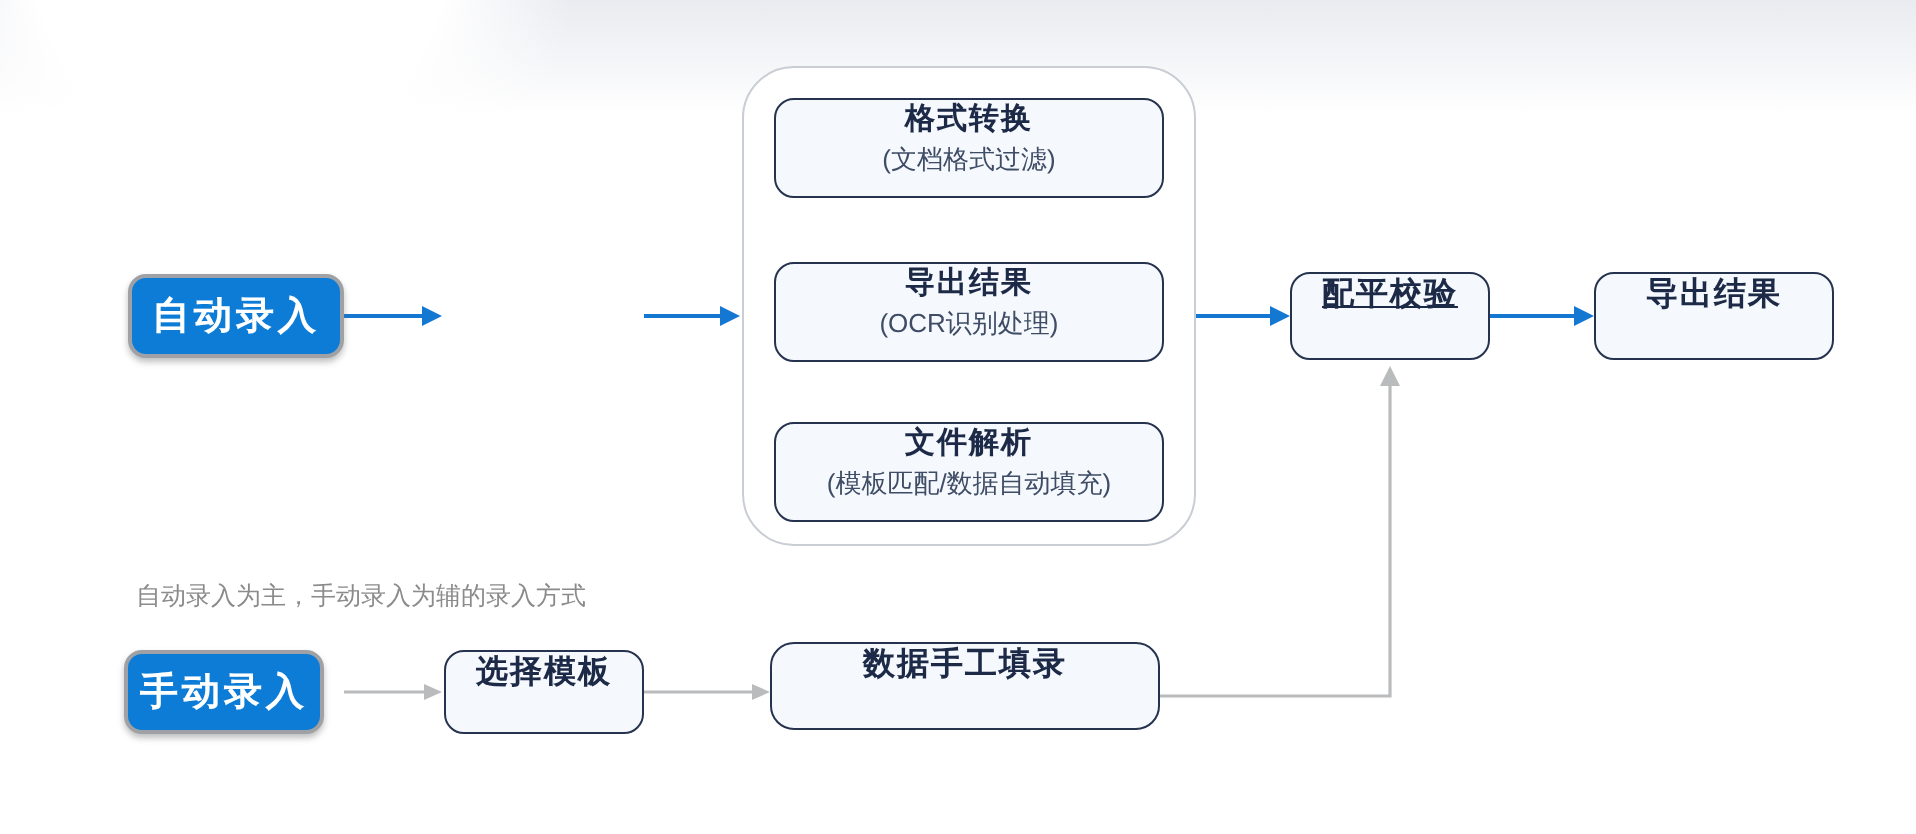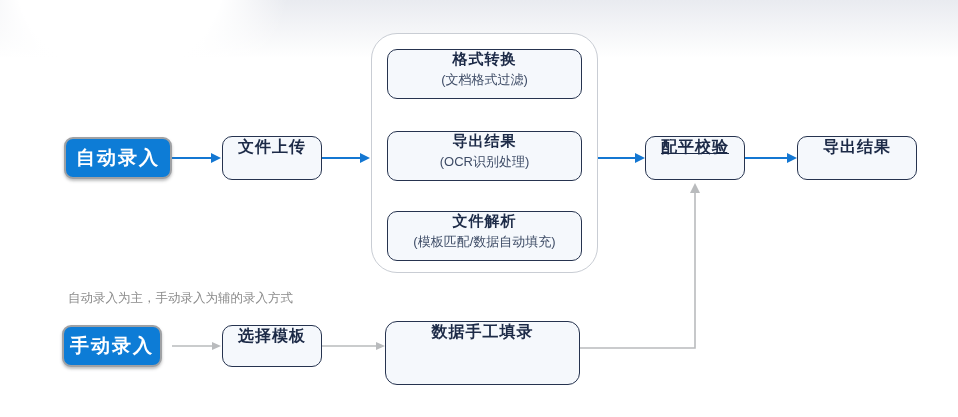--- a/index.html
+++ b/index.html
@@ -78,21 +78,20 @@
     <path class="gray-line" d="M172 346 L213 346"></path>
     <polygon class="gray-head" points="221,346 212,342 212,350"></polygon>
     <path class="gray-line" d="M322 346 L377 346"></path>
     <polygon class="gray-head" points="385,346 376,342 376,350"></polygon>
     <path class="gray-line" d="M580 348 L695 348 L695 192"></path>
     <polygon class="gray-head" points="695,183 690,193 700,193"></polygon>
   </svg>
 
   <div class="btn" style="left:64px;top:137px;width:108px;height:42px;">自动录入</div>
 
-  <div class="node" style="left:222px;top:136px;width:100px;height:44px;">文件上传</div>
 
   <div class="container-frame"></div>
 
   <div class="node step" style="top:49px;">
     <span>格式转换</span>
     <span class="sub">(文档格式过滤)</span>
   </div>
   <div class="node step" style="top:131px;">
     <span>导出结果</span>
     <span class="sub">(OCR识别处理)</span>
@@ -105,15 +104,15 @@
   <div class="node" style="left:645px;top:136px;width:100px;height:44px;text-decoration:underline;">配平校验</div>
 
   <div class="node" style="left:797px;top:136px;width:120px;height:44px;">导出结果</div>
 
   <div class="note">自动录入为主，手动录入为辅的录入方式</div>
 
   <div class="btn" style="left:62px;top:325px;width:100px;height:42px;">手动录入</div>
 
   <div class="node" style="left:222px;top:325px;width:100px;height:42px;">选择模板</div>
 
-  <div class="node" style="left:385px;top:321px;width:195px;height:64px;border-radius:12px;">数据手工填录</div>
+  <div class="node" style="left:385px;top:321px;width:195px;height:44px;border-radius:12px;">数据手工填录</div>
 
 </div>
 
 </body></html>

